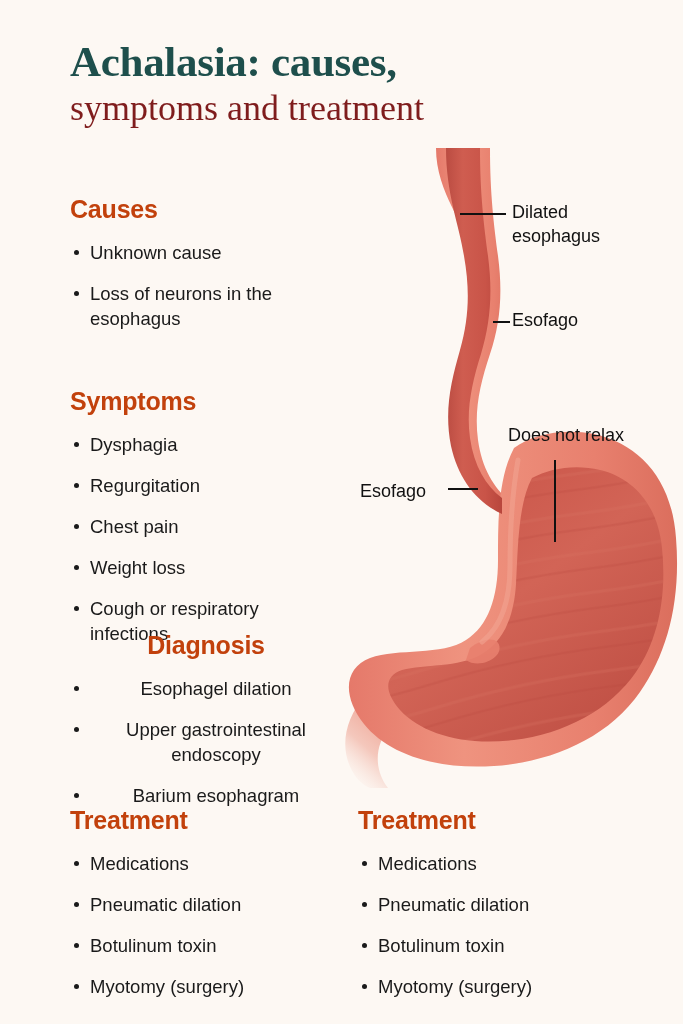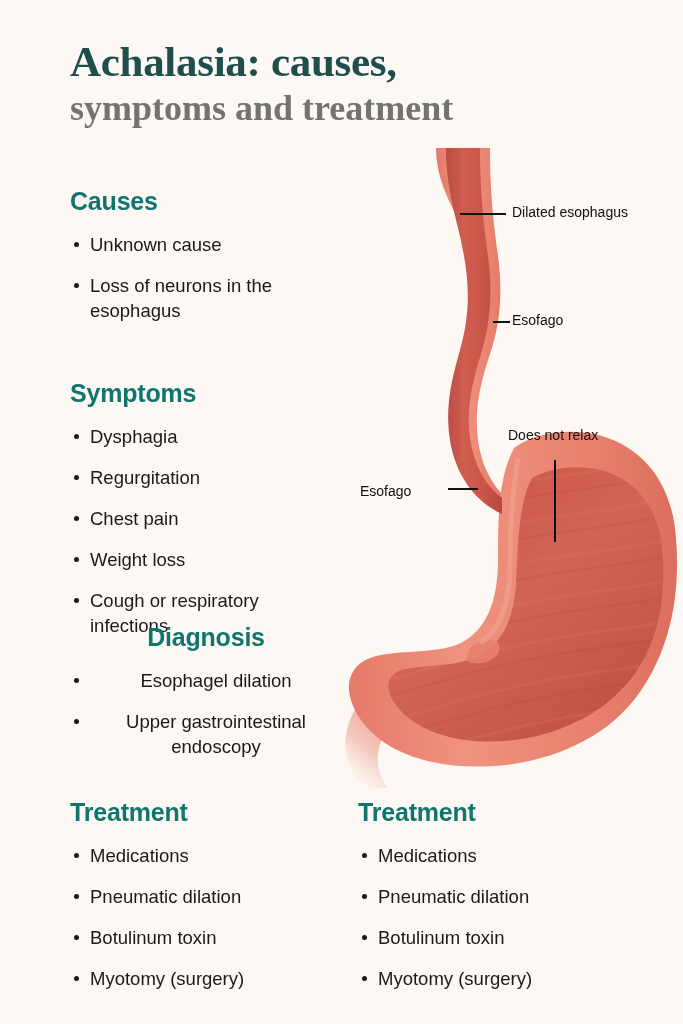--- a/index.html
+++ b/index.html
@@ -32,40 +32,40 @@
     font-family: "Liberation Serif", "DejaVu Serif", serif;
     font-weight: bold;
     font-size: 43px;
     line-height: 47px;
     color: #1e4f4c;
     letter-spacing: -0.3px;
     white-space: nowrap;
   }
   .title-line2 {
     font-family: "Liberation Serif", "DejaVu Serif", serif;
-    font-weight: bold;
+    font-weight: normal;
     font-size: 36px;
     line-height: 42px;
-    color: #737373;
+    color: #7f1d1d;
     margin-top: 2px;
     white-space: nowrap;
   }
 
   
   .section {
     position: absolute;
   }
   .section-heading {
     font-family: "Liberation Sans", sans-serif;
     font-weight: bold;
     font-size: 25px;
     line-height: 30px;
-    color: #0f766e;
+    color: #c2410c;
     letter-spacing: -0.2px;
-    margin: 0 0 6px 0;
+    margin: 8px 0 6px 0;
   }
   ul.bullets {
     list-style: none;
     margin: 0;
     padding: 0;
   }
   ul.bullets li {
     position: relative;
     padding-left: 20px;
     font-size: 18.5px;
@@ -99,21 +99,21 @@
     left: 318px;
     top: 148px;
     width: 360px;
     height: 640px;
   }
   #illustration svg { display: block; }
 
   .callout {
     position: absolute;
     font-family: "Liberation Sans", sans-serif;
-    font-size: 14px;
+    font-size: 18px;
     line-height: 24px;
     color: #111111;
   }
   #lbl-dilated     { left: 512px; top: 200px;  width: 140px; }
   #lbl-esofago-top { left: 512px; top: 308px;  width: 140px; }
   #lbl-norelax     { left: 508px; top: 423px;  width: 120px; }
   #lbl-esofago-lft { left: 360px; top: 479px;  width: 110px; text-align: left; }
 </style>
 </head>
 <body>
@@ -142,20 +142,21 @@
       <li>Weight loss</li>
       <li>Cough or respiratory infections</li>
     </ul>
   </div>
 
   <div class="section" id="sec-diagnosis">
     <h2 class="section-heading">Diagnosis</h2>
     <ul class="bullets">
       <li>Esophagel dilation</li>
       <li>Upper gastrointestinal endoscopy</li>
+      <li>Barium esophagram</li>
     </ul>
   </div>
 
   <div class="section" id="sec-treat-l">
     <h2 class="section-heading">Treatment</h2>
     <ul class="bullets">
       <li>Medications</li>
       <li>Pneumatic dilation</li>
       <li>Botulinum toxin</li>
       <li>Myotomy (surgery)</li>

